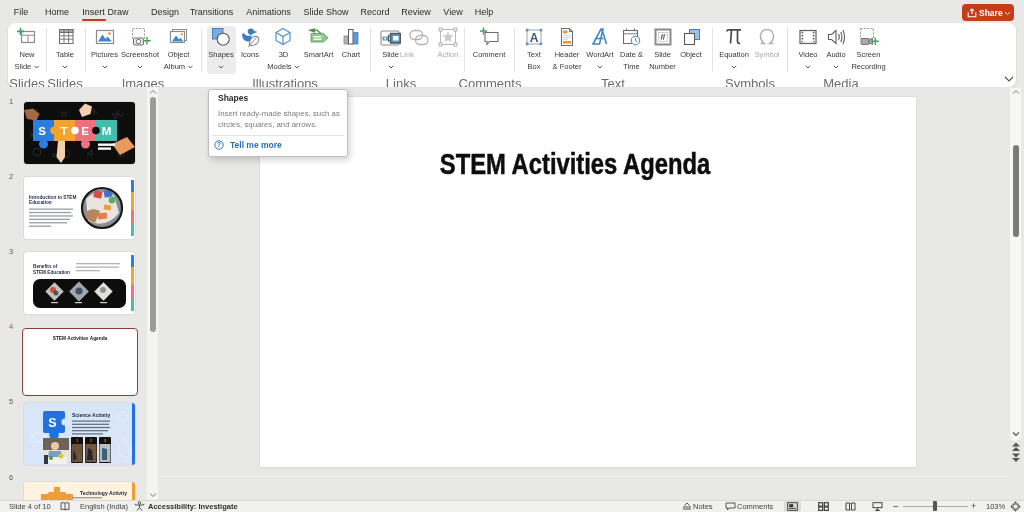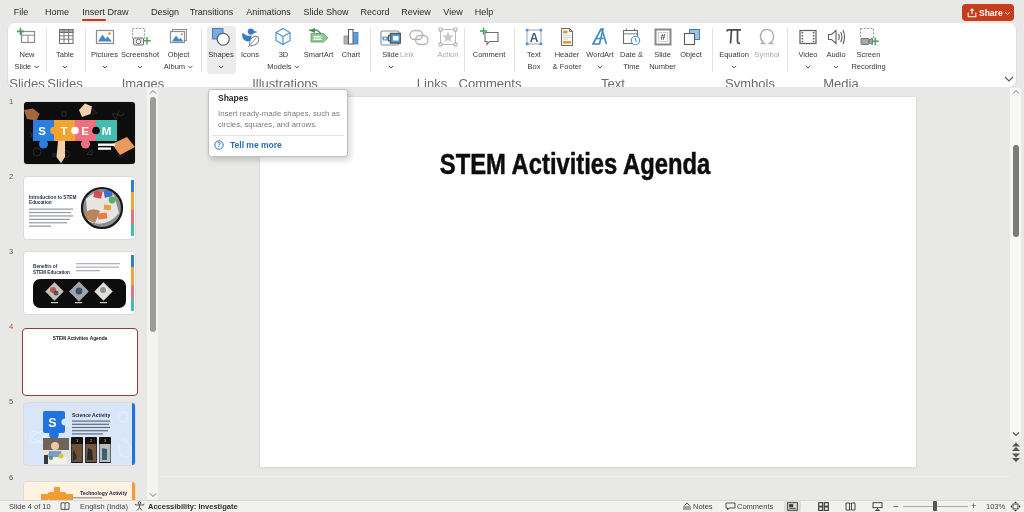--- a/index.html
+++ b/index.html
@@ -81,21 +81,21 @@
 <div class="sep" style="left:370px"></div>
 <div class="sep" style="left:464px"></div>
 <div class="sep" style="left:514px"></div>
 <div class="sep" style="left:712px"></div>
 <div class="sep" style="left:787px"></div>
 
 <div class="gl" style="left:27px">Slides</div>
 <div class="gl" style="left:65px">Slides</div>
 <div class="gl" style="left:143px">Images</div>
 <div class="gl" style="left:285px">Illustrations</div>
-<div class="gl" style="left:432px">Links</div>
+<div class="gl" style="left:401px">Links</div>
 <div class="gl" style="left:490px">Comments</div>
 <div class="gl" style="left:613px">Text</div>
 <div class="gl" style="left:750px">Symbols</div>
 <div class="gl" style="left:841px">Media</div>
 
 <div class="l1" style="left:27px">New</div>
 <div class="l2" style="left:27px">Slide <svg class="chev" width="6" height="4" viewBox="0 0 6 4">
       <path d="M0.8 0.8 L3 3 L5.2 0.8" fill="none" stroke="#444" stroke-width="0.9"></path>
     </svg></div>
 <div class="l1" style="left:65px">Table</div>

